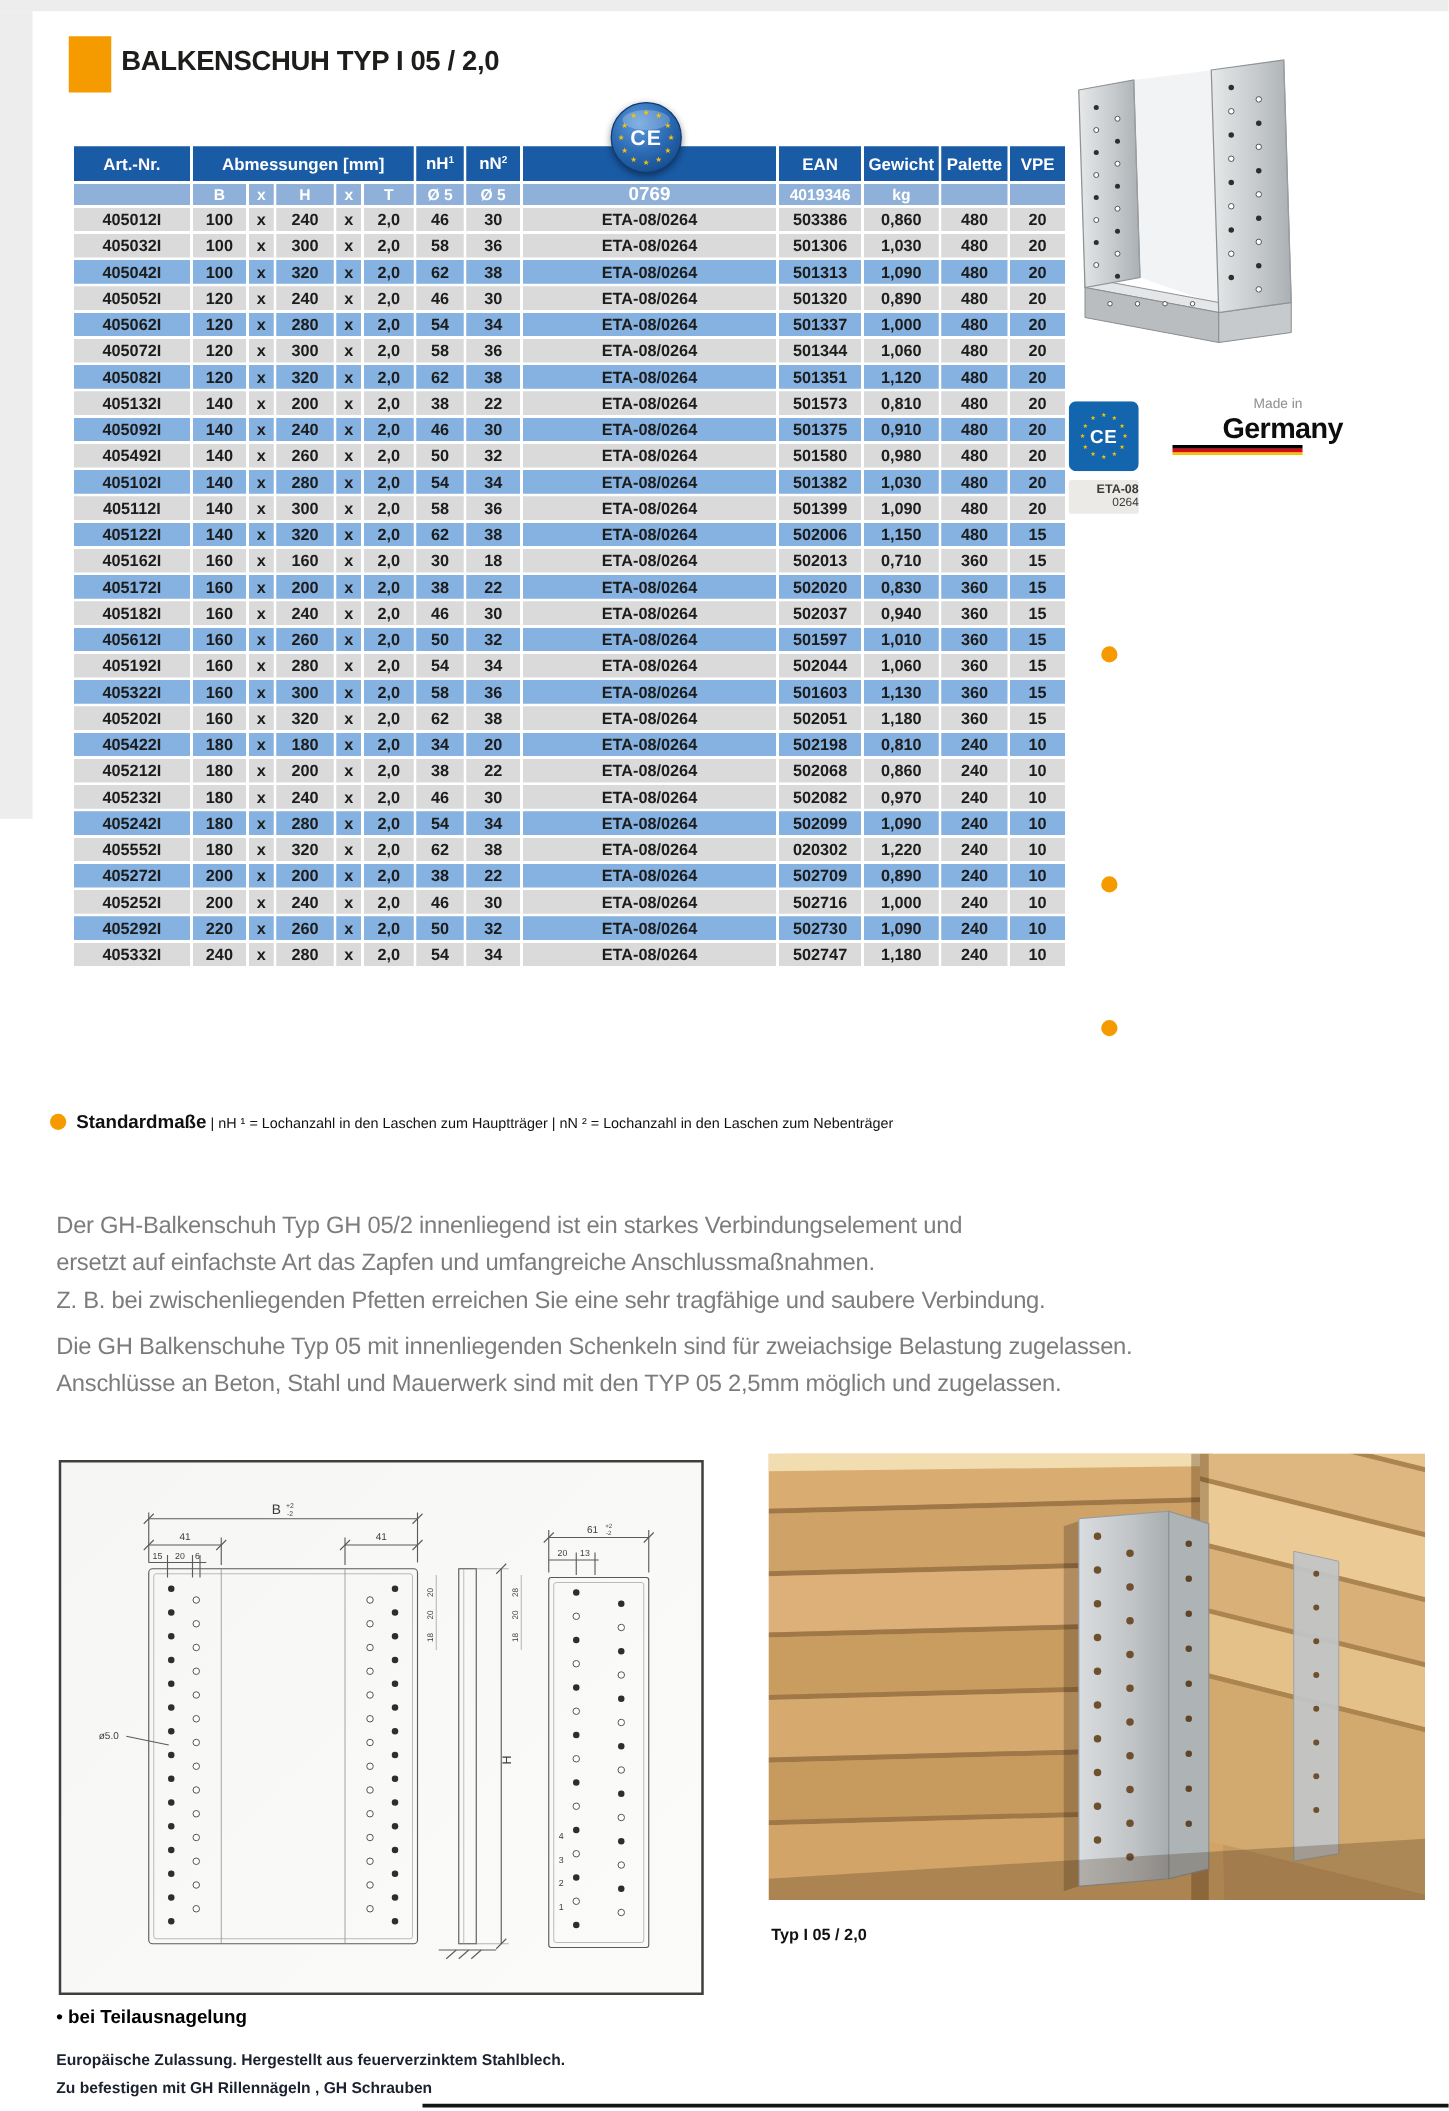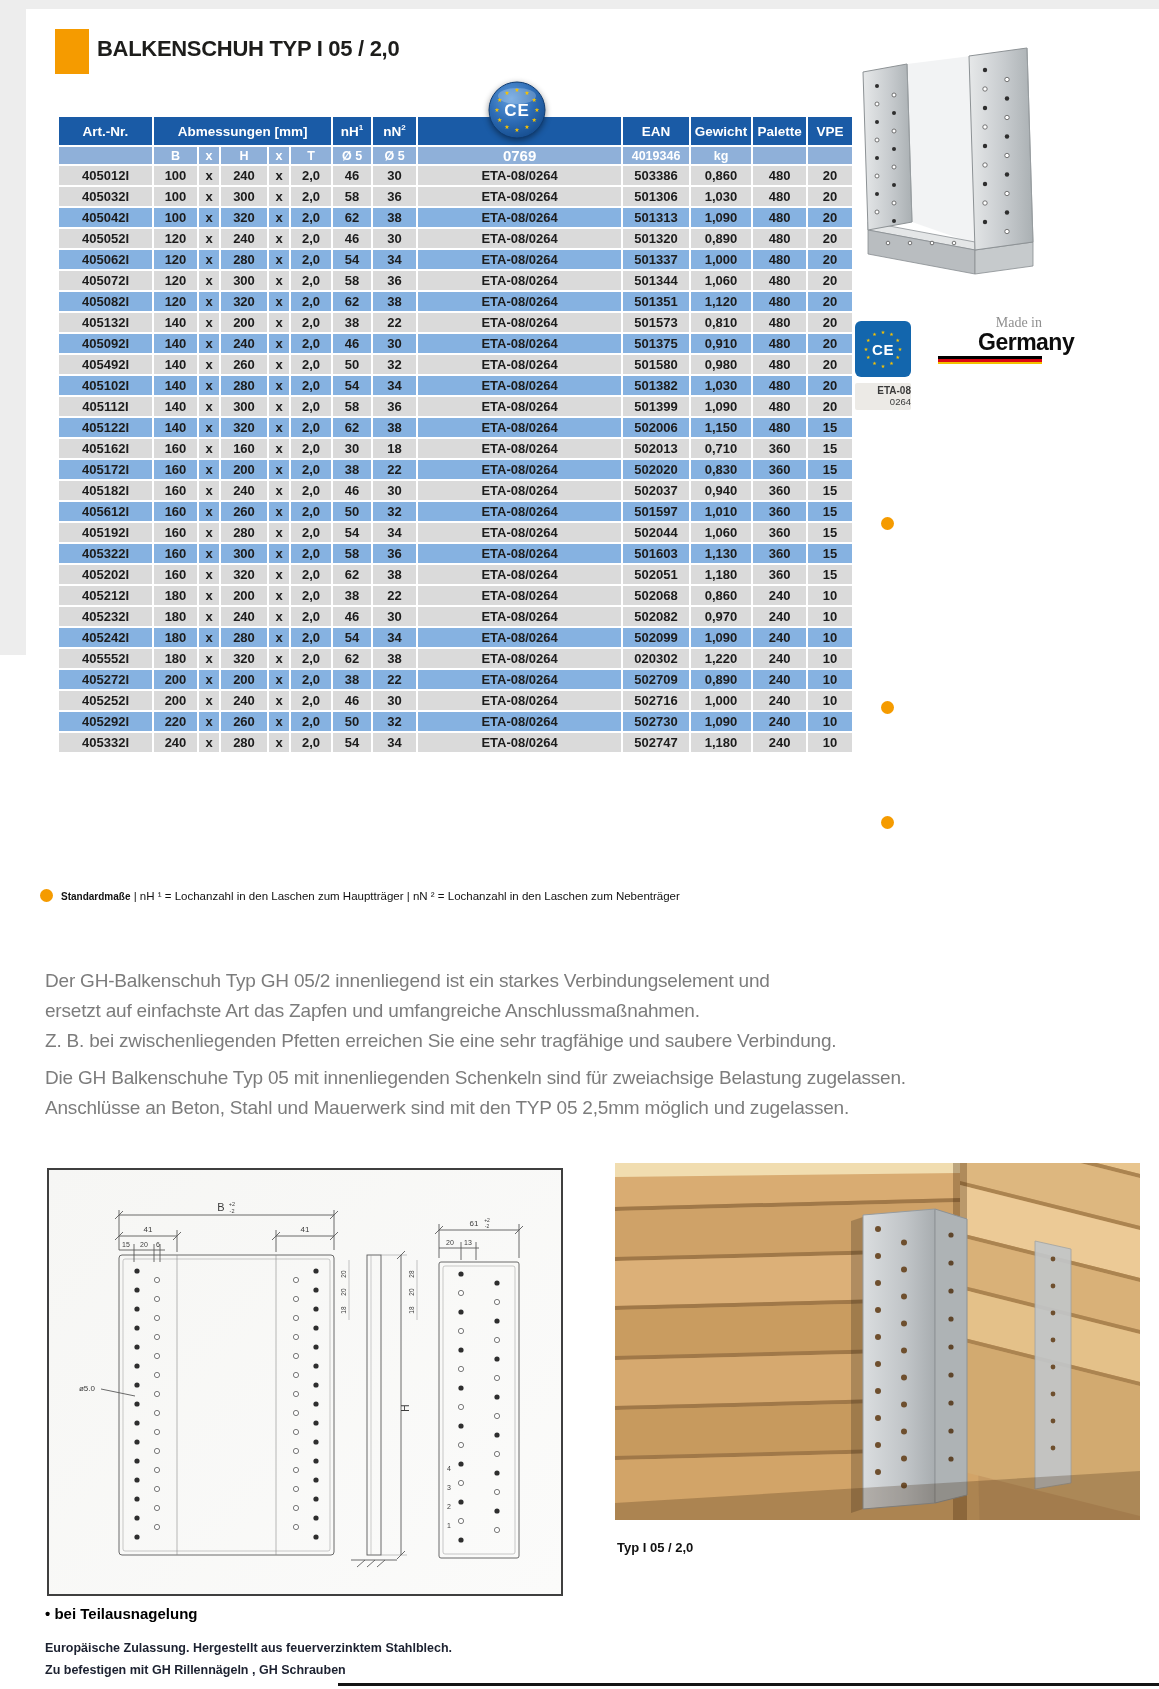--- a/index.html
+++ b/index.html
@@ -24,36 +24,36 @@
 
   
   .ce-badge{filter:drop-shadow(0 2px 3px rgba(0,0,0,.45));}
 
   
   .odot{width:13px;height:13px;border-radius:50%;background:#F59B00;}
 
   
   .footnote{font-size:11.5px;color:#111;white-space:nowrap;display:flex;align-items:center;gap:8px;}
   .footnote .fdot{width:13px;height:13px;border-radius:50%;background:#F59B00;flex:0 0 auto;}
-  .footnote b{font-size:10px;}
+  .footnote b{font-size:15px;}
 
   
   .paras{color:#7c7c7c;font-size:19px;letter-spacing:-0.2px;}
   .paras div{line-height:30px;white-space:nowrap;}
   .paras div.gap{margin-top:7px;}
 
   
   .panel{border:2px solid #3f3f3f;background:linear-gradient(135deg,#f6f6f4,#fbfbfa);}
 
   
   .eta-label{background:#eceae6;text-align:right;color:#3a3a3a;border-radius:2px;
      font-weight:bold;font-size:10px;line-height:11px;padding:2px 0 3px 0;margin-top:2px;}
   .eta-label .l2{font-weight:normal;font-size:9.5px;}
   .madein{width:104px;text-align:right;}
-  .madein .mi{font-size:14px;color:#8f8f8f;line-height:12px;font-family:Liberation Serif, serif;}
+  .madein .mi{font-size:11px;color:#8f8f8f;line-height:12px;}
   .madein .de{font-size:23px;font-weight:bold;color:#0d0d0d;letter-spacing:-0.5px;line-height:26px;margin-left:40px;}
   .flag{margin-top:1px;}
   .flag div{width:104px;}
   .f-black{height:3px;background:#000;}
   .f-red{height:2.5px;background:#dc0814;}
   .f-gold{height:2.5px;background:#f3c200;}
 
   .caption{font-size:13px;font-weight:bold;color:#111;}
   .bullet-line{font-size:15px;font-weight:bold;color:#000;}
   .bottom-line{font-size:12.5px;font-weight:bold;color:#1c2130;}
@@ -408,20 +408,35 @@
           <td>x</td>
           <td>2,0</td>
           <td>62</td>
           <td>38</td>
           <td>ETA-08/0264</td>
           <td>502051</td>
           <td>1,180</td>
           <td>360</td>
           <td>15</td>
         </tr>
+        <tr class="blue">
+          <td>405422I</td>
+          <td>180</td>
+          <td>x</td>
+          <td>180</td>
+          <td>x</td>
+          <td>2,0</td>
+          <td>34</td>
+          <td>20</td>
+          <td>ETA-08/0264</td>
+          <td>502198</td>
+          <td>0,810</td>
+          <td>240</td>
+          <td>10</td>
+        </tr>
         <tr class="gray">
           <td>405212I</td>
           <td>180</td>
           <td>x</td>
           <td>200</td>
           <td>x</td>
           <td>2,0</td>
           <td>38</td>
           <td>22</td>
           <td>ETA-08/0264</td>

